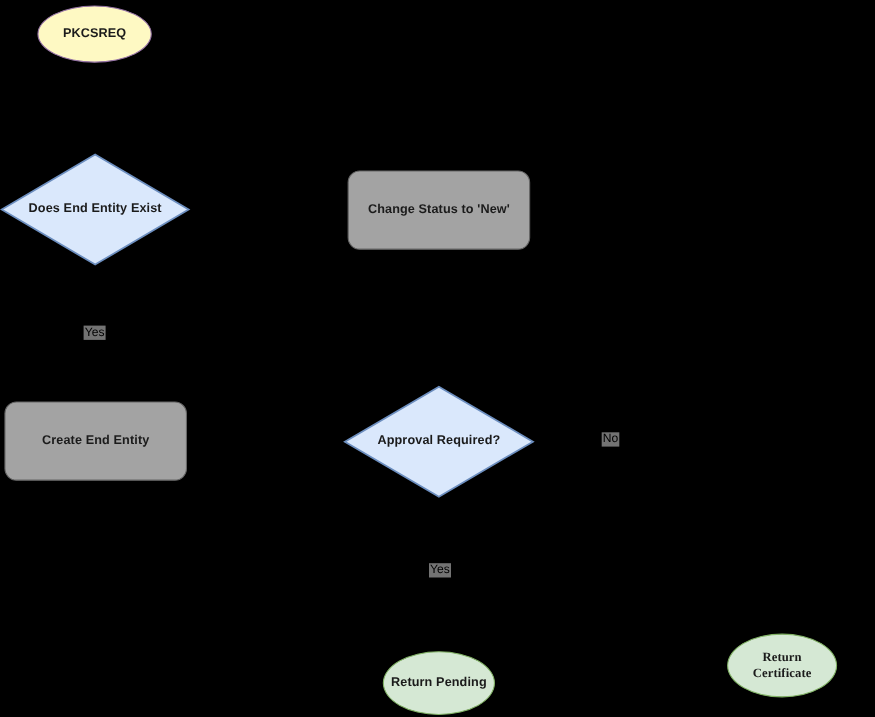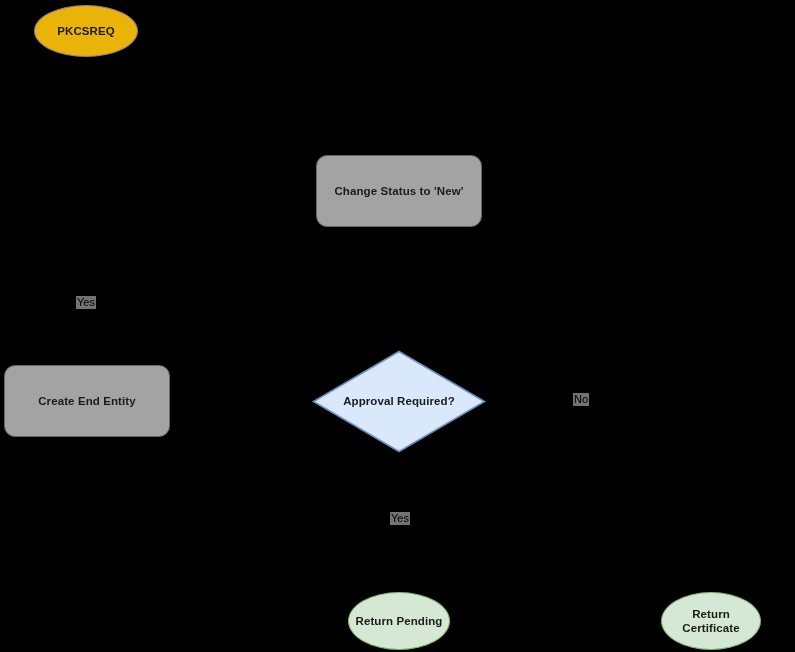--- a/index.html
+++ b/index.html
@@ -47,21 +47,21 @@
   }
 
   
   .ellipse {
     border-radius: 50%;
     border: 1.4px solid #9673a6;
     background: #e1d5e7;
   }
   .ellipse-start {
     border: 1.4px solid #9673a6;
-    background: #eab308;
+    background: #fef9c3;
   }
   .ellipse-end {
     border: 1.4px solid #82b366;
     background: #d5e8d4;
   }
 
   
   .process {
     border: 1.3px solid #666666;
     border-radius: 11px;
@@ -140,20 +140,26 @@
     <polygon points="399,595 395,585 403,585"></polygon>
 
     <path d="M711 439 L711 590"></path>
     <polygon points="711,595 707,585 715,585"></polygon>
   </svg>
 
   <div class="node ellipse ellipse-start" style="left:34px; top:5px; width:104px; height:52px; z-index:4;">
     <span class="label">PKCSREQ</span>
   </div>
 
+  <div class="node decision" style="left:0px; top:139px; width:173px; height:103px; z-index:4;">
+    <svg width="173" height="103" viewBox="0 0 173 103">
+      <polygon points="86.5,1.5 171.5,51.5 86.5,101.5 1.5,51.5" fill="#dae8fc" stroke="#6c8ebf" stroke-width="1.6"></polygon>
+    </svg>
+    <span class="label">Does End Entity Exist</span>
+  </div>
 
   <div class="node process" style="left:316px; top:155px; width:166px; height:72px; z-index:4;">
     <span class="label">Change Status to 'New'</span>
   </div>
 
   <div class="node process" style="left:4px; top:365px; width:166px; height:72px; z-index:4;">
     <span class="label">Create End Entity</span>
   </div>
 
   <div class="node decision" style="left:312px; top:350px; width:174px; height:103px; z-index:4;">
@@ -161,24 +167,24 @@
       <polygon points="87,1.5 172.5,51.5 87,101.5 1.5,51.5" fill="#dae8fc" stroke="#6c8ebf" stroke-width="1.6"></polygon>
     </svg>
     <span class="label">Approval Required?</span>
   </div>
 
 
   <div class="node ellipse ellipse-end" style="left:348px; top:592px; width:102px; height:58px; z-index:4;">
     <span class="label">Return Pending</span>
   </div>
 
-  <div class="node ellipse ellipse-end" style="left:661px; top:592px; width:100px; height:58px; z-index:4;">
+  <div class="node ellipse ellipse-end" style="left:661px; top:576px; width:100px; height:58px; z-index:4;font-family:Liberation Serif, serif;">
     <span class="label">Return
 Certificate</span>
   </div>
 
   <div class="edge-label" style="left:76px; top:296px;">Yes</div>
 
-  <div class="edge-label" style="left:573px; top:393px;">No</div>
+  <div class="edge-label" style="left:547px; top:393px;">No</div>
 
   <div class="edge-label" style="left:390px; top:512px;">Yes</div>
 
 </div>
 
 </body></html>

